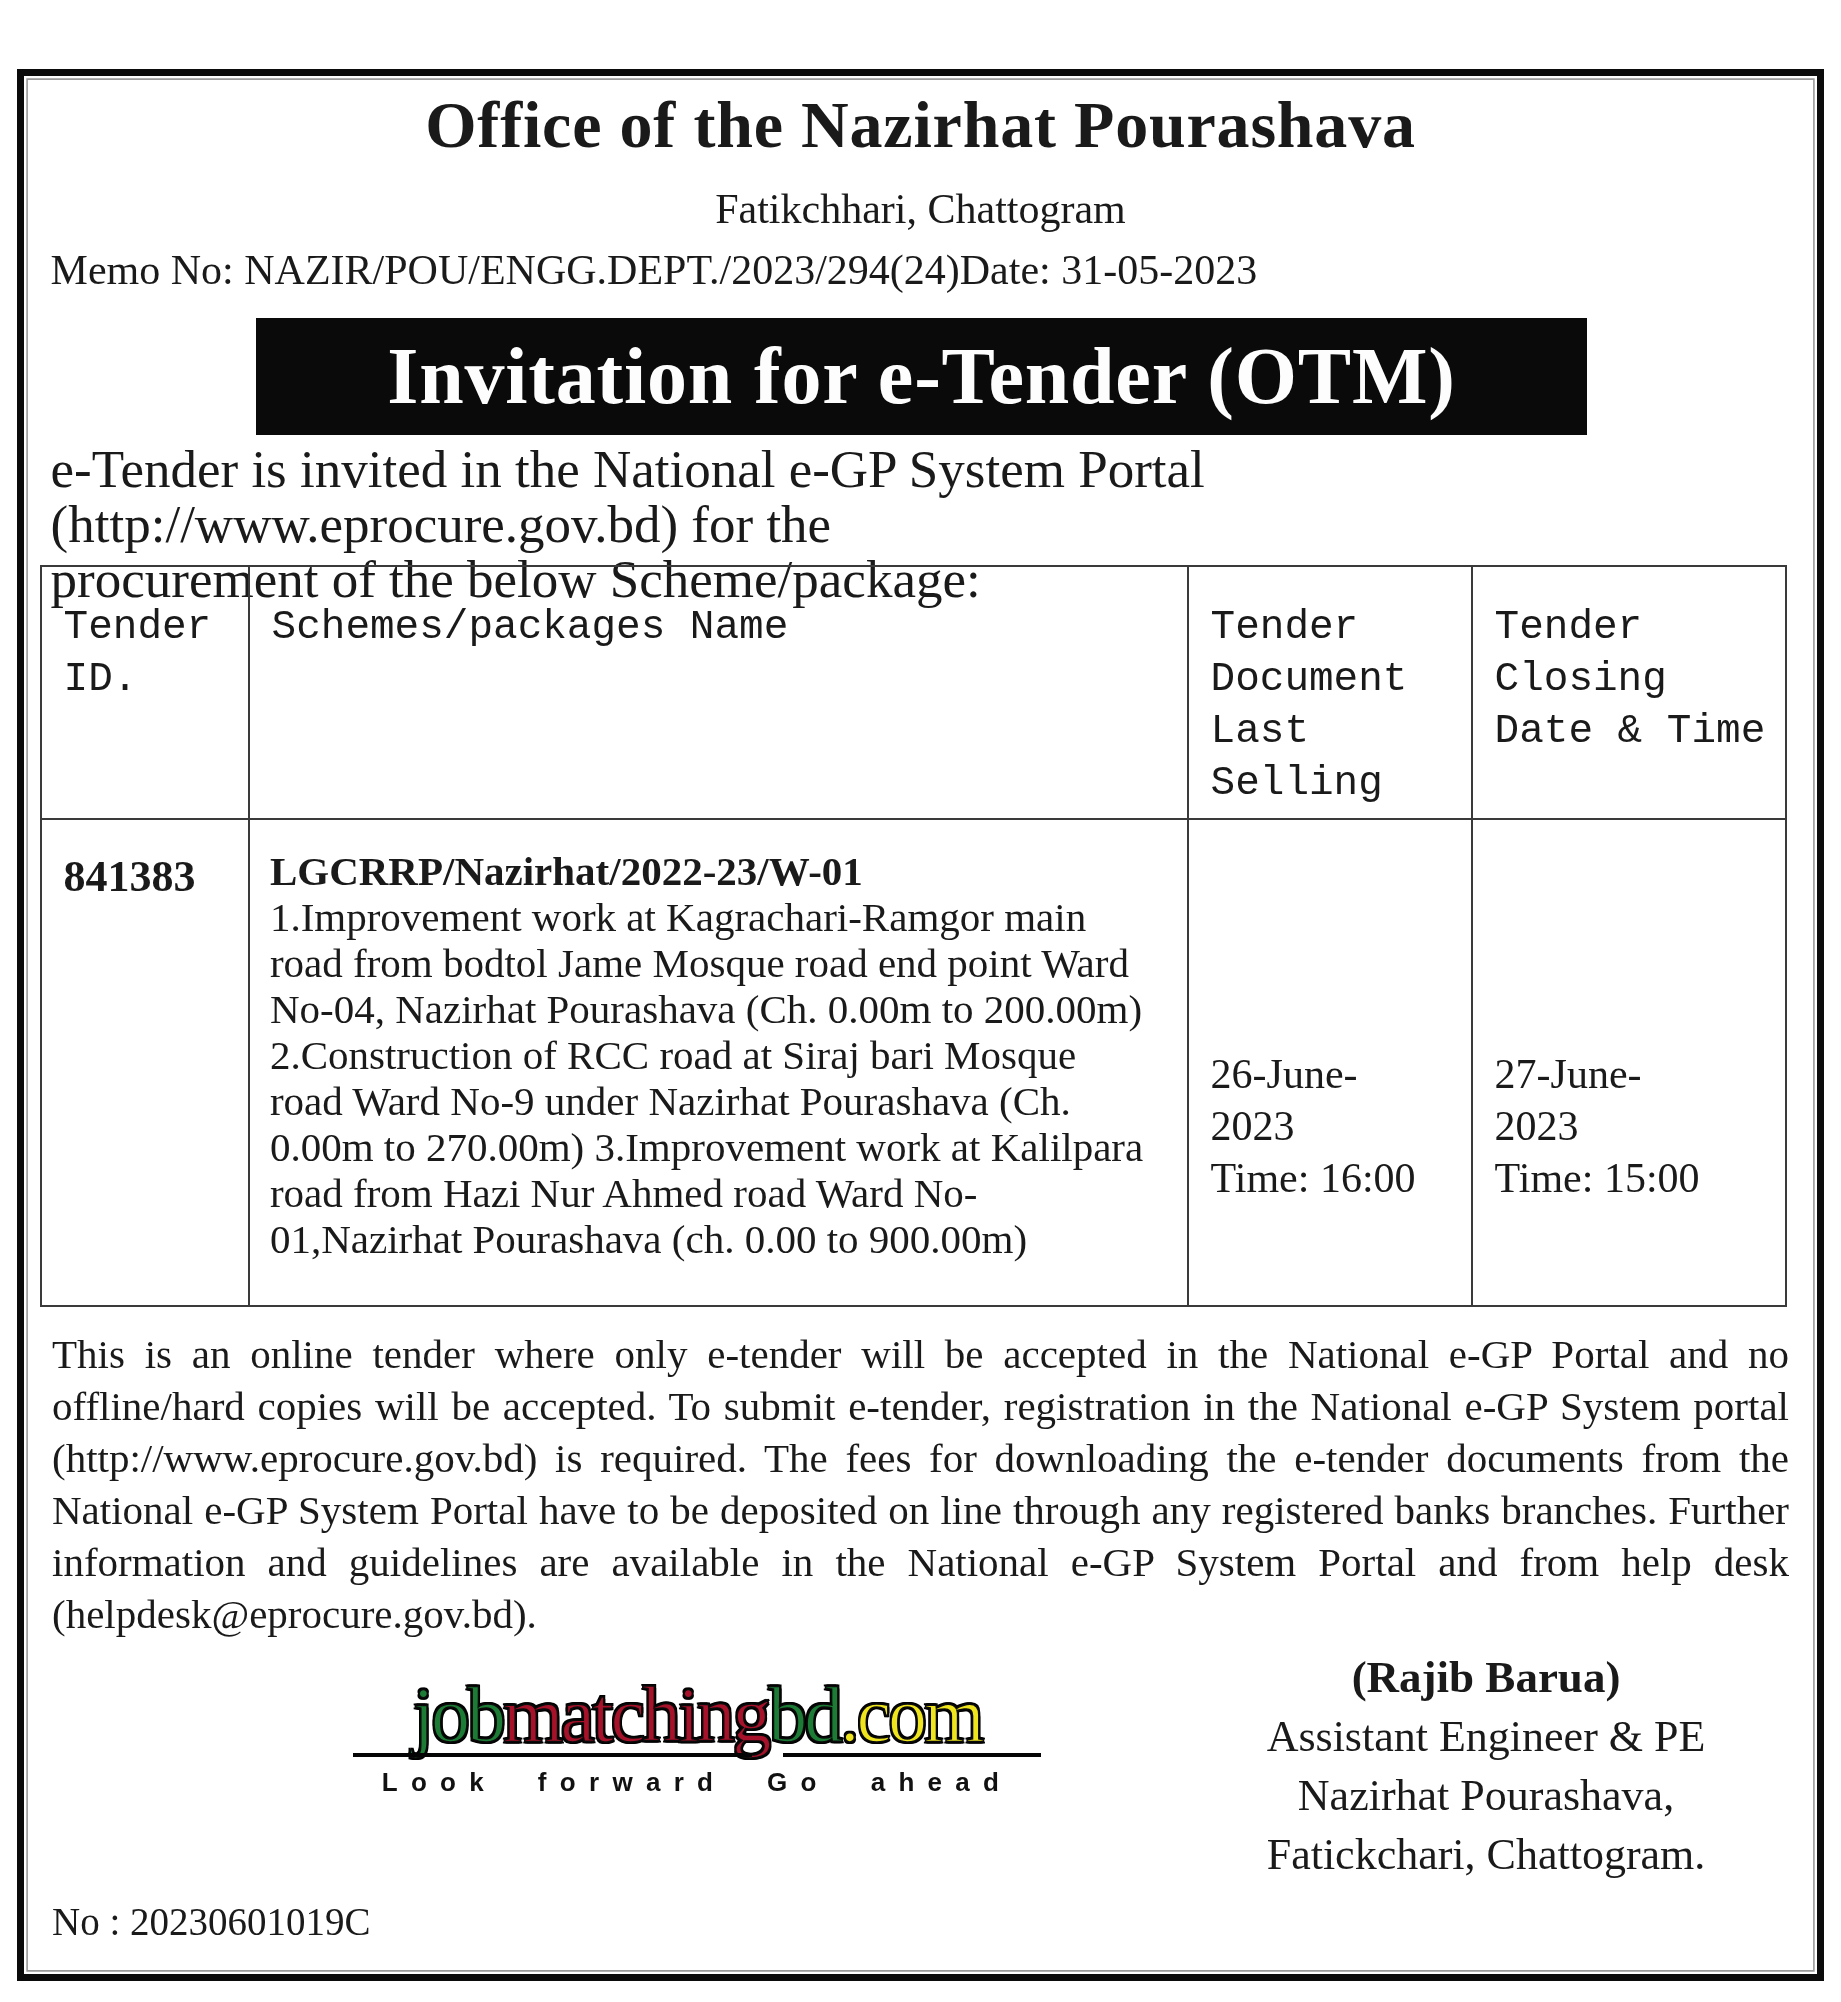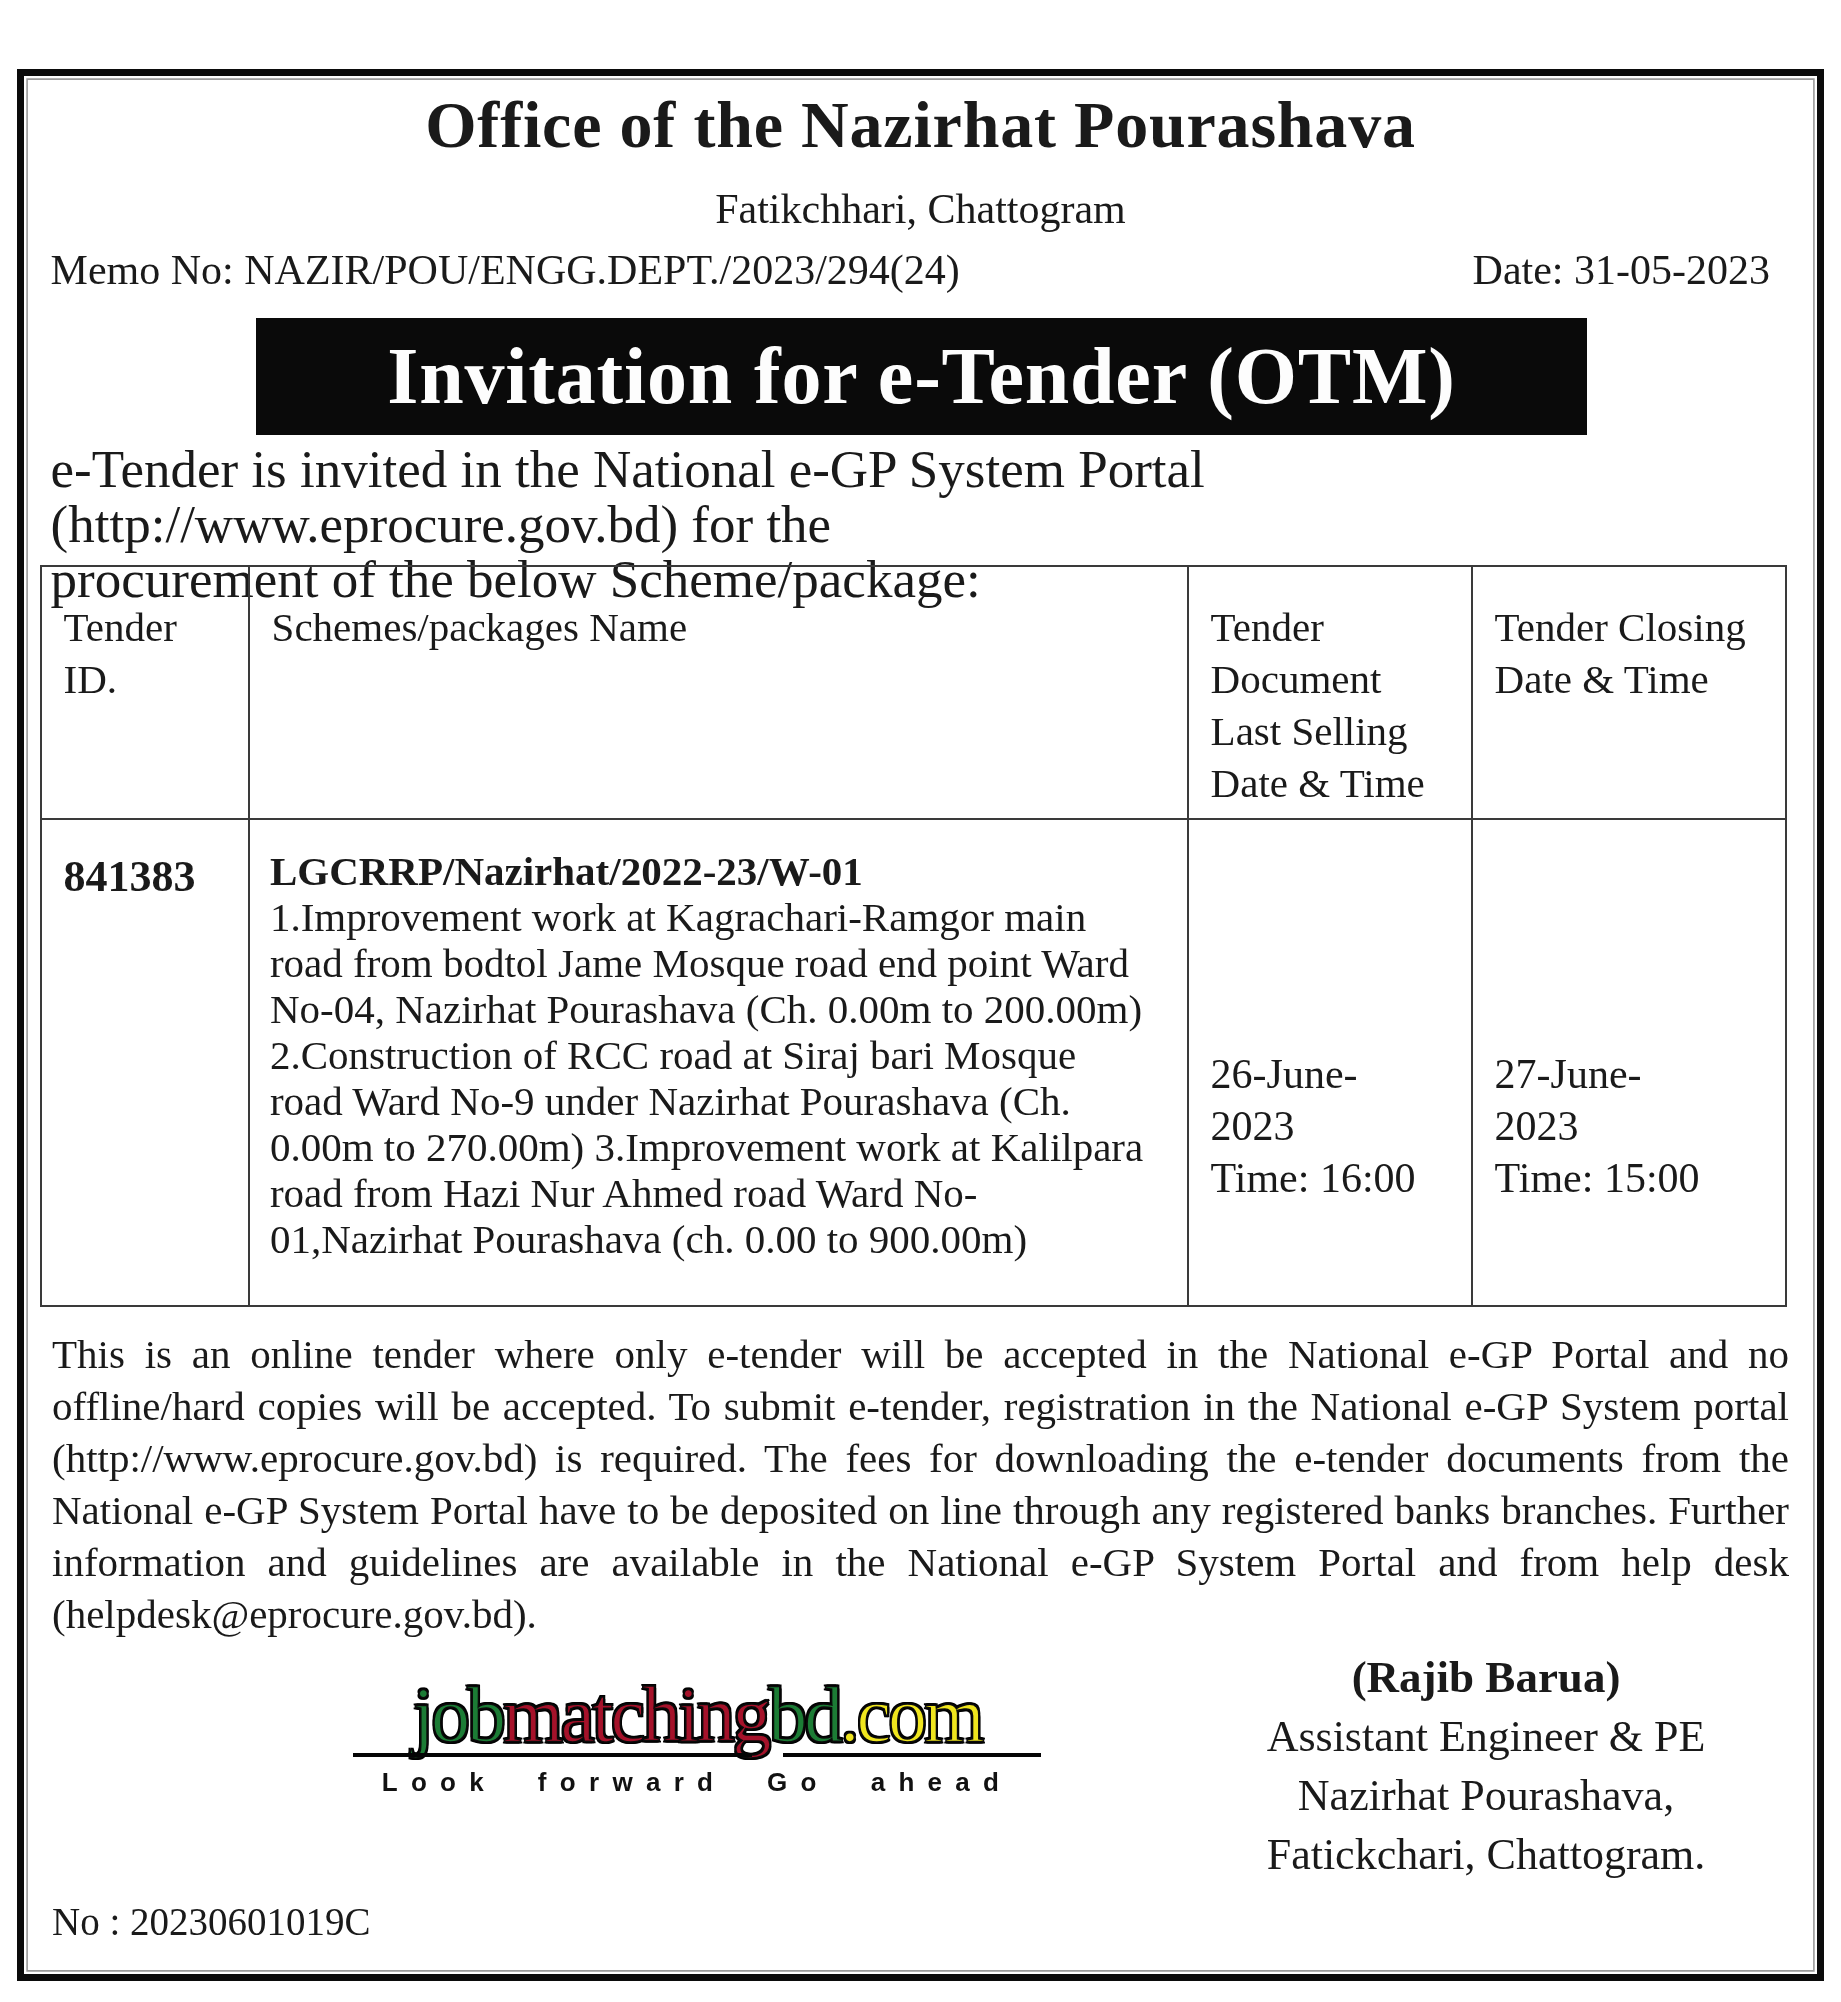--- a/index.html
+++ b/index.html
@@ -49,21 +49,20 @@
     font-size: 42px;
     line-height: 55px;
   }
   .memo-row {
     position: absolute;
     top: 166px; left: 0;
     width: 100%;
     box-sizing: border-box;
     padding: 0 47px 0 26.6px;
     display: flex;
-    justify-content: space-between;
     font-size: 42px;
     line-height: 56px;
   }
   .banner {
     position: absolute;
     top: 242px; left: 232px;
     width: 1331px; height: 117px;
     background: var(--theme-banner_bg, #0a0a0a);
     display: flex;
     align-items: center;
@@ -95,21 +94,21 @@
   }
   .tcell {
     box-sizing: border-box;
     overflow: hidden;
     border-right: 2.3px solid var(--theme-table_border, #3a3a3a);
     font-size: 41px;
     line-height: 52px;
   }
   .tcell.lastcol { border-right: none; }
   .tcell.hrow { border-bottom: 2.3px solid var(--theme-table_border, #3a3a3a); }
-  .tcell.hrow { padding: 34px 11px 0 22px; }
+  .tcell.hrow { padding: 34px 11px 0 22px; font-family: Liberation Mono, monospace; }
   .pre { white-space: pre-line; }
   .cell-id {
     padding: 31px 0 0 22px;
     font-weight: bold;
     font-size: 44px;
   }
   .cell-scheme {
     padding: 28px 31px 0 20.3px;
     font-size: 41px;
     line-height: 46px;

